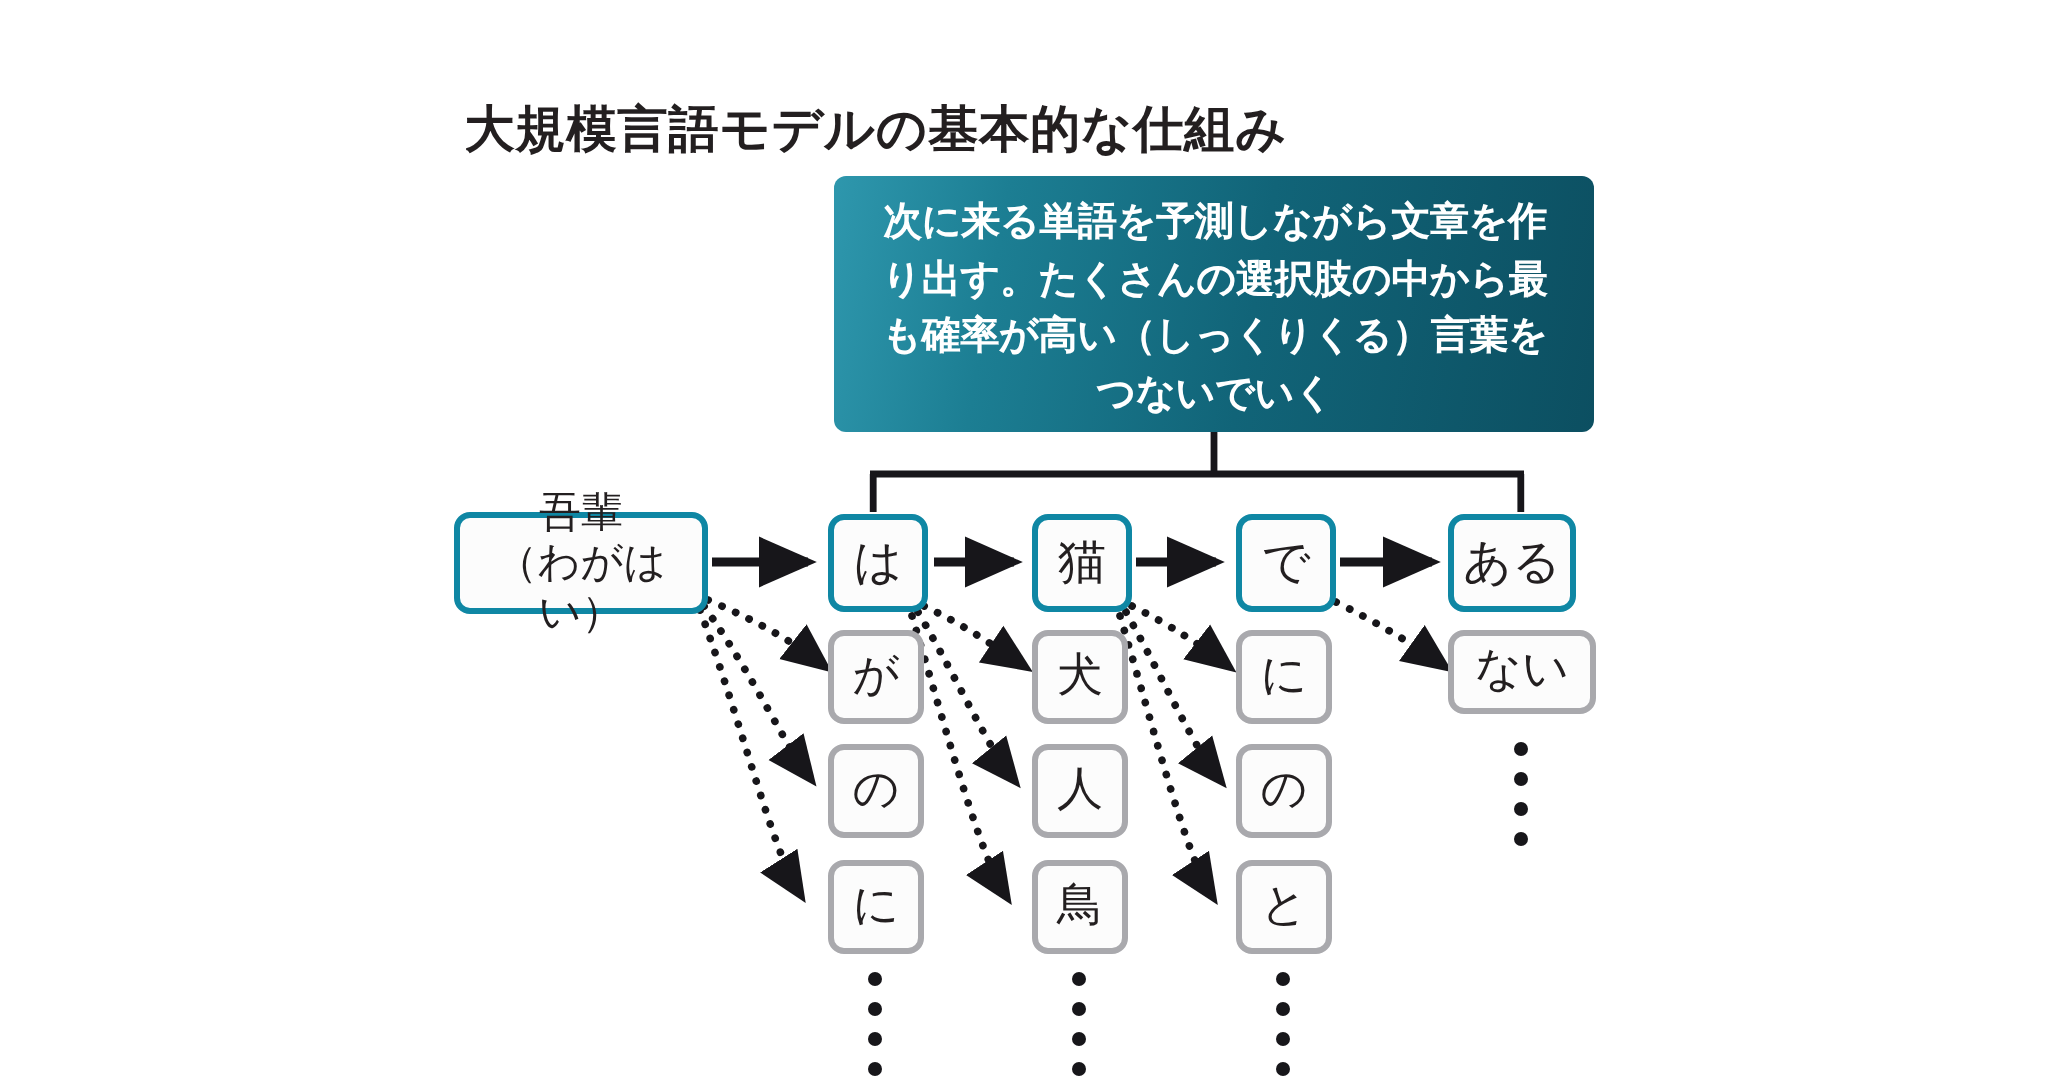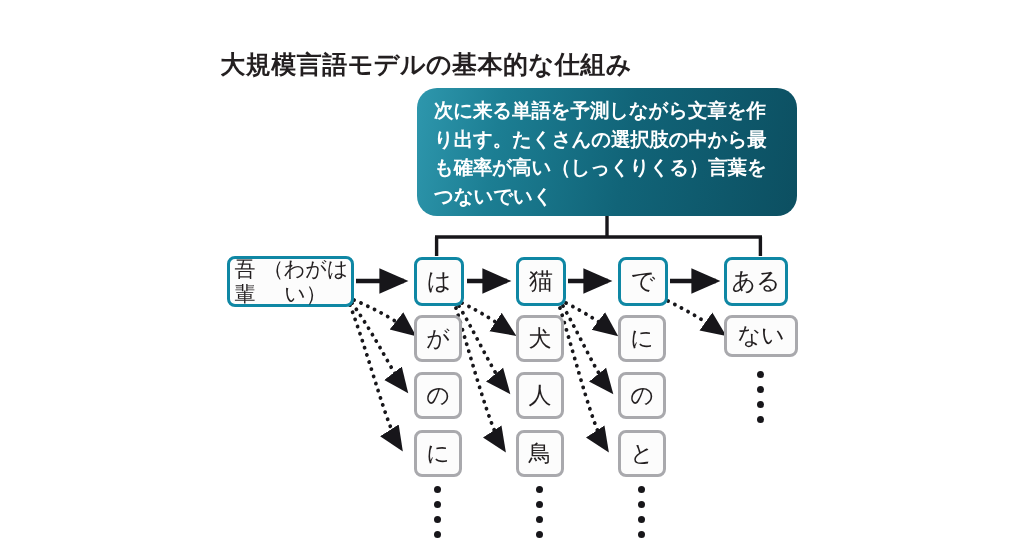--- a/index.html
+++ b/index.html
@@ -19,42 +19,43 @@
   #diagram-root {
     position: absolute;
     inset: 0;
     width: 1024px;
     height: 545px;
   }
 
   
   .title {
     position: absolute;
-    left: 4px;
+    left: 16px;
     top: 48px;
     width: 844px;
     text-align: center;
     font-size: 25px;
     font-weight: 700;
     letter-spacing: 0.5px;
     color: #231f20;
     white-space: nowrap;
   }
 
   
   .callout {
     position: absolute;
     left: 417px;
     top: 88px;
     width: 380px;
     height: 128px;
-    border-radius: 20px;
+    border-radius: 6px;
     background: linear-gradient(100deg, #2e97ad 0%, #1c7e93 22%, #116478 55%, #0c4f61 100%);
     box-sizing: border-box;
     padding: 9px 16px 9px 17px;
+    text-align: center;
   }
   .callout-text {
     color: #ffffff;
     font-size: 19.5px;
     font-weight: 700;
     line-height: 1.47;
     letter-spacing: -0.2px;
     white-space: pre-wrap;
   }
 
@@ -161,21 +162,21 @@
       <path d="M566,303 C586,313 601,323 614,333" marker-end="url(#dothead)"></path>
       <path d="M563,306 C583,342 597,374 610,390" marker-end="url(#dothead)"></path>
       <path d="M560,308 C578,368 593,428 606,448" marker-end="url(#dothead)"></path>
     </g>
 
     <g stroke="#17161a" stroke-width="3.8" fill="none" stroke-linecap="round" stroke-dasharray="0.1 7.4">
       <path d="M668,301 C690,312 708,323 722,333" marker-end="url(#dothead)"></path>
     </g>
   </svg>
 
-  <div class="wbox primary two-line" style="left:227px; top:256px; width:127px; height:51px; flex-direction:row;">
+  <div class="wbox primary two-line" style="left:227px; top:256px; width:127px; height:51px; flex-direction:column;">
     <span class="label">吾輩</span>
     <span class="label">（わがはい）</span>
   </div>
 
   <div class="wbox primary" style="left:414px; top:257px; width:50px; height:49px;">
     <span class="label">は</span>
   </div>
 
   <div class="wbox primary" style="left:516px; top:257px; width:50px; height:49px;">
     <span class="label">猫</span>

